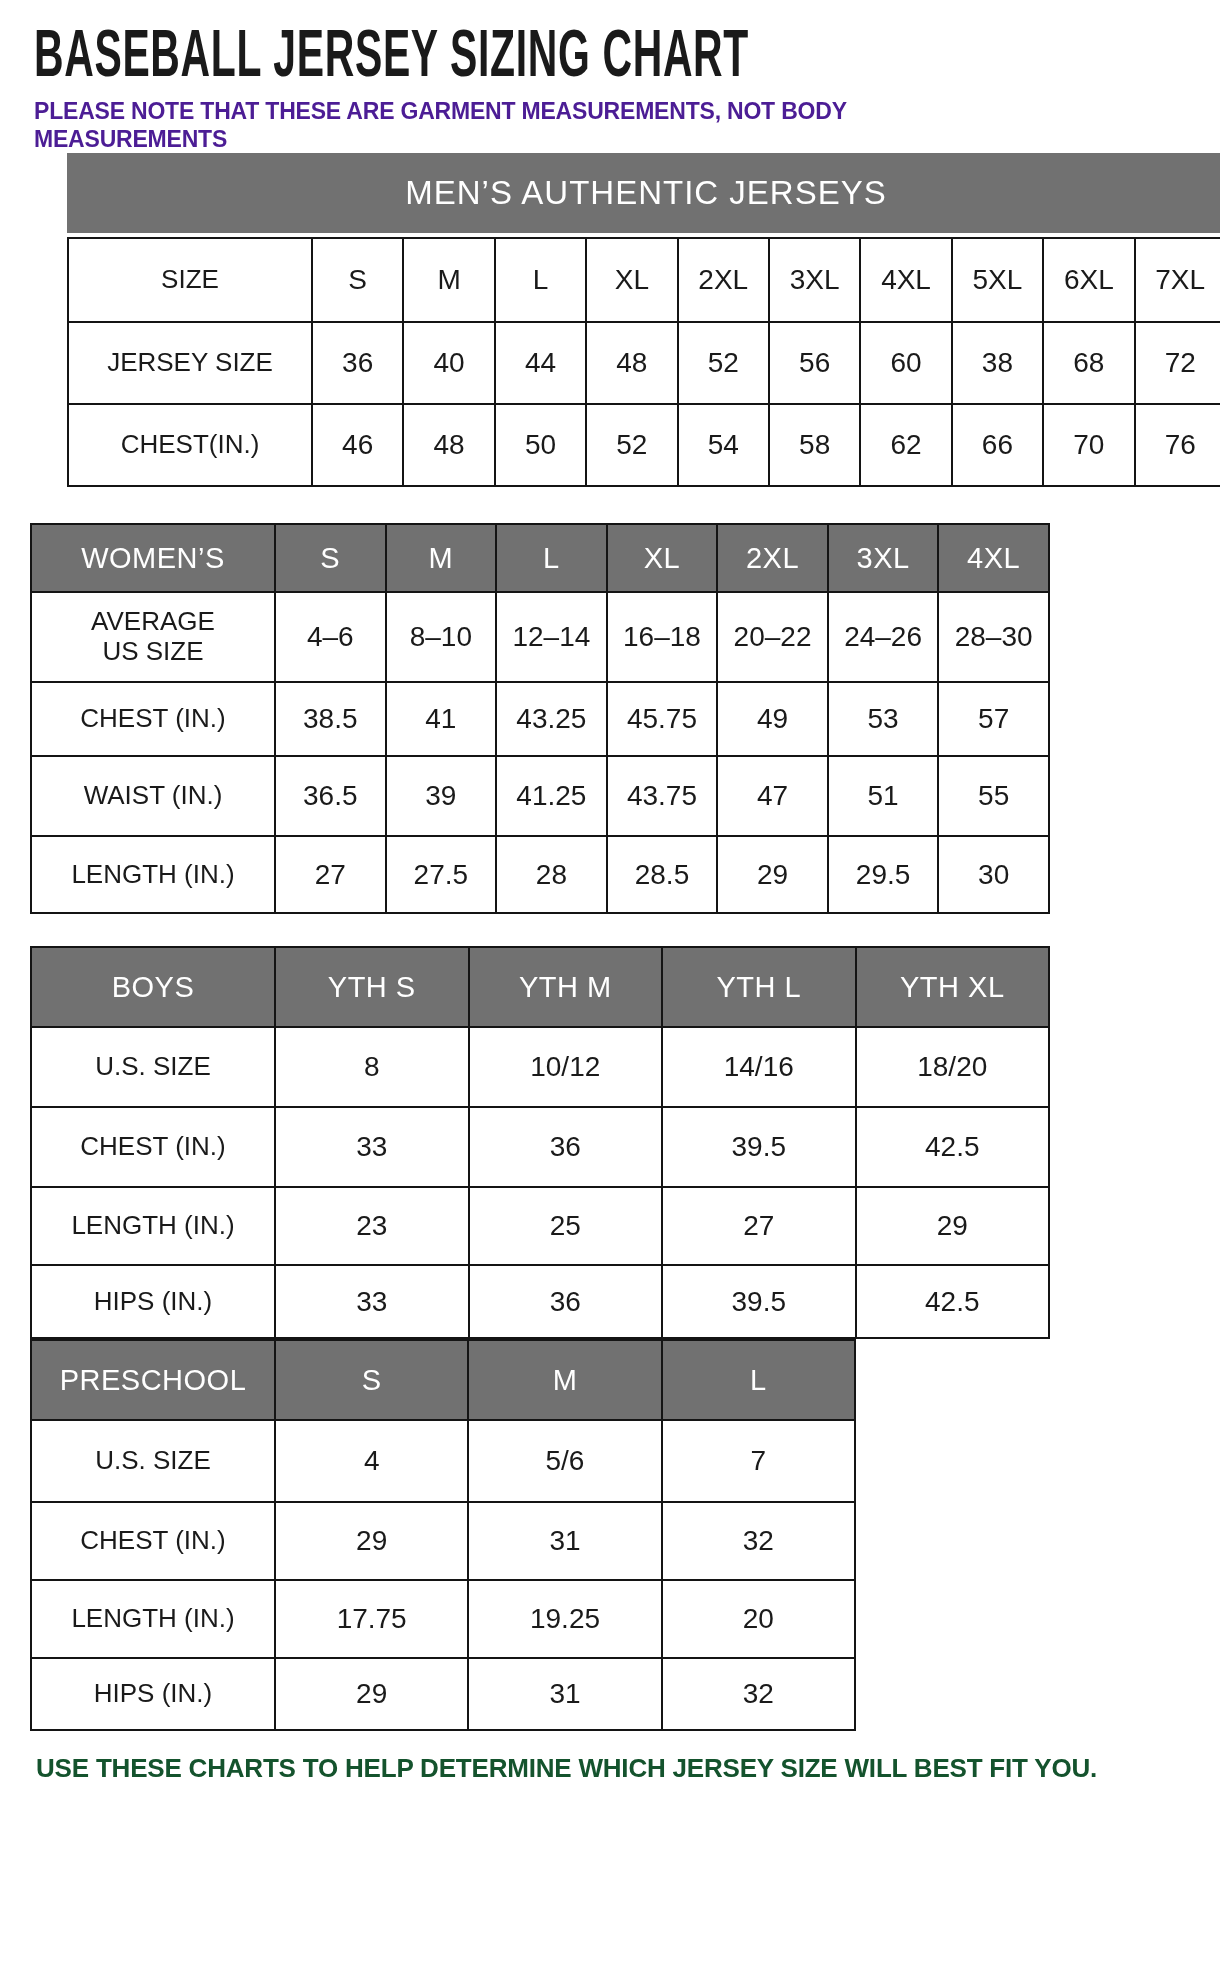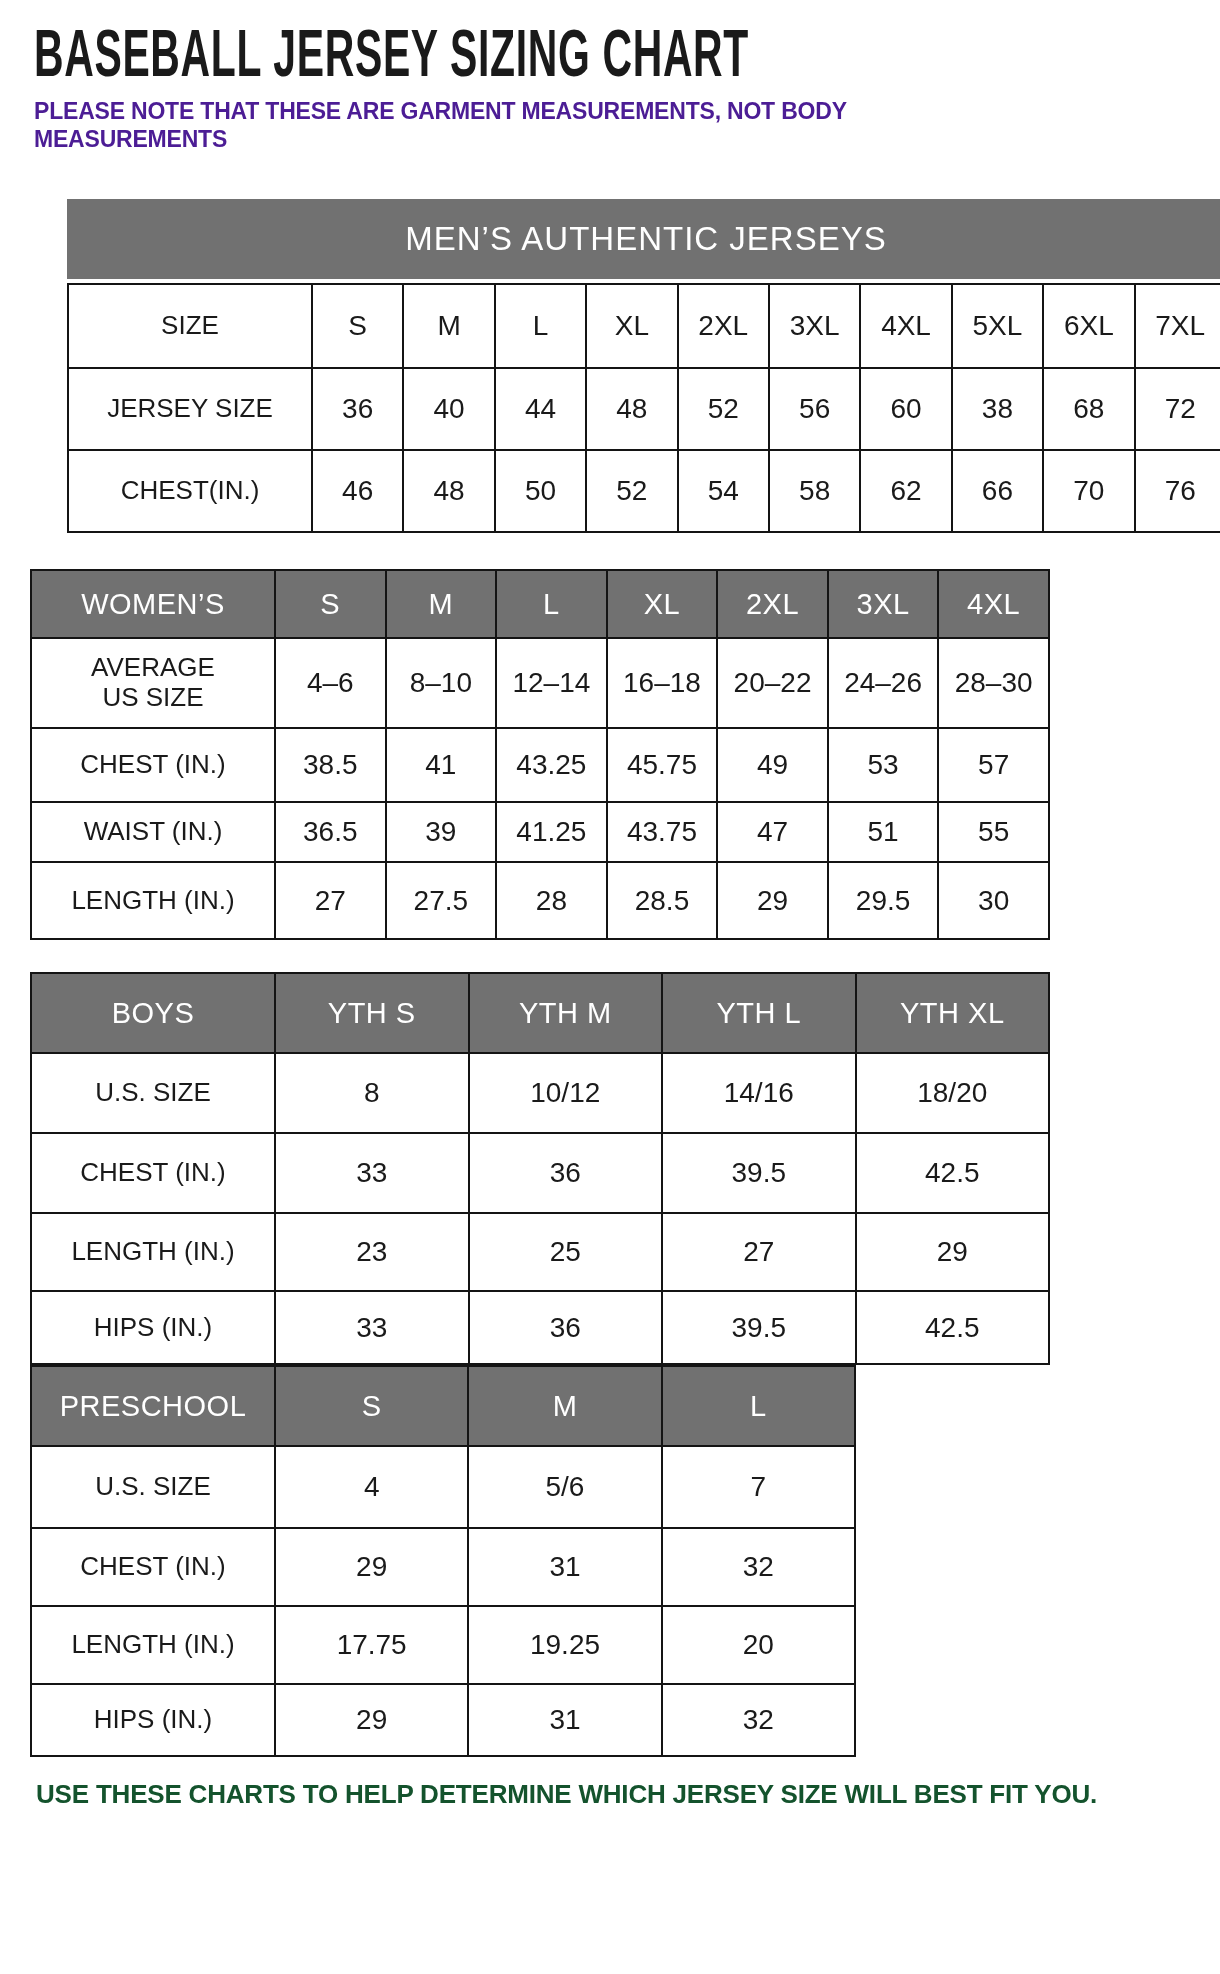--- a/index.html
+++ b/index.html
@@ -30,21 +30,21 @@
   }
   .footer-note{
     margin:22px 0 0 6px;
     font-size:26px;
     font-weight:700;
     letter-spacing:-0.2px;
     white-space:nowrap;
   }
 
   .tbl-wrap{display:block;}
-  .tbl-wrap.mens{margin-top:46px;padding-left:37px;}
+  .tbl-wrap.mens{padding-left:37px;}
   .tbl-wrap.womens{margin-top:36px;}
   .tbl-wrap.boys{margin-top:32px;}
   .tbl-wrap.preschool{}
 
   .banner{
     background:var(--gray,#717171);
     color:#ffffff;
     height:80px;
     display:flex;
     align-items:center;
@@ -188,21 +188,21 @@
           <tr style="height: 74px;">
             <td class="row-label">CHEST (IN.)</td>
             <td class="value-cell">38.5</td>
             <td class="value-cell">41</td>
             <td class="value-cell">43.25</td>
             <td class="value-cell">45.75</td>
             <td class="value-cell">49</td>
             <td class="value-cell">53</td>
             <td class="value-cell">57</td>
           </tr>
-          <tr style="height: 60px;">
+          <tr style="height: 80px;">
             <td class="row-label">WAIST (IN.)</td>
             <td class="value-cell">36.5</td>
             <td class="value-cell">39</td>
             <td class="value-cell">41.25</td>
             <td class="value-cell">43.75</td>
             <td class="value-cell">47</td>
             <td class="value-cell">51</td>
             <td class="value-cell">55</td>
           </tr>
           <tr style="height: 77px;">

